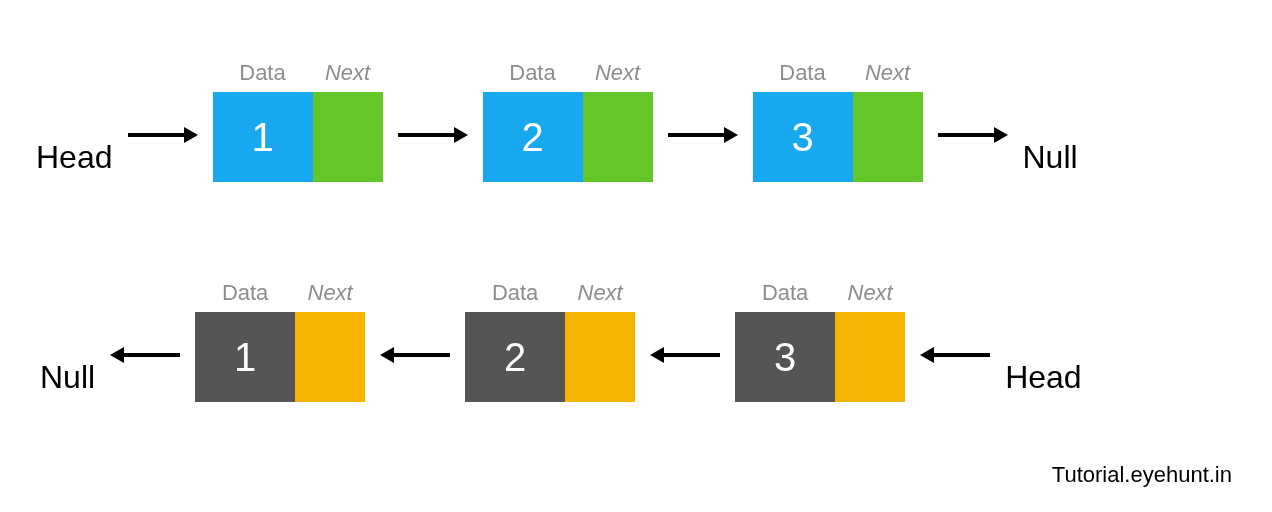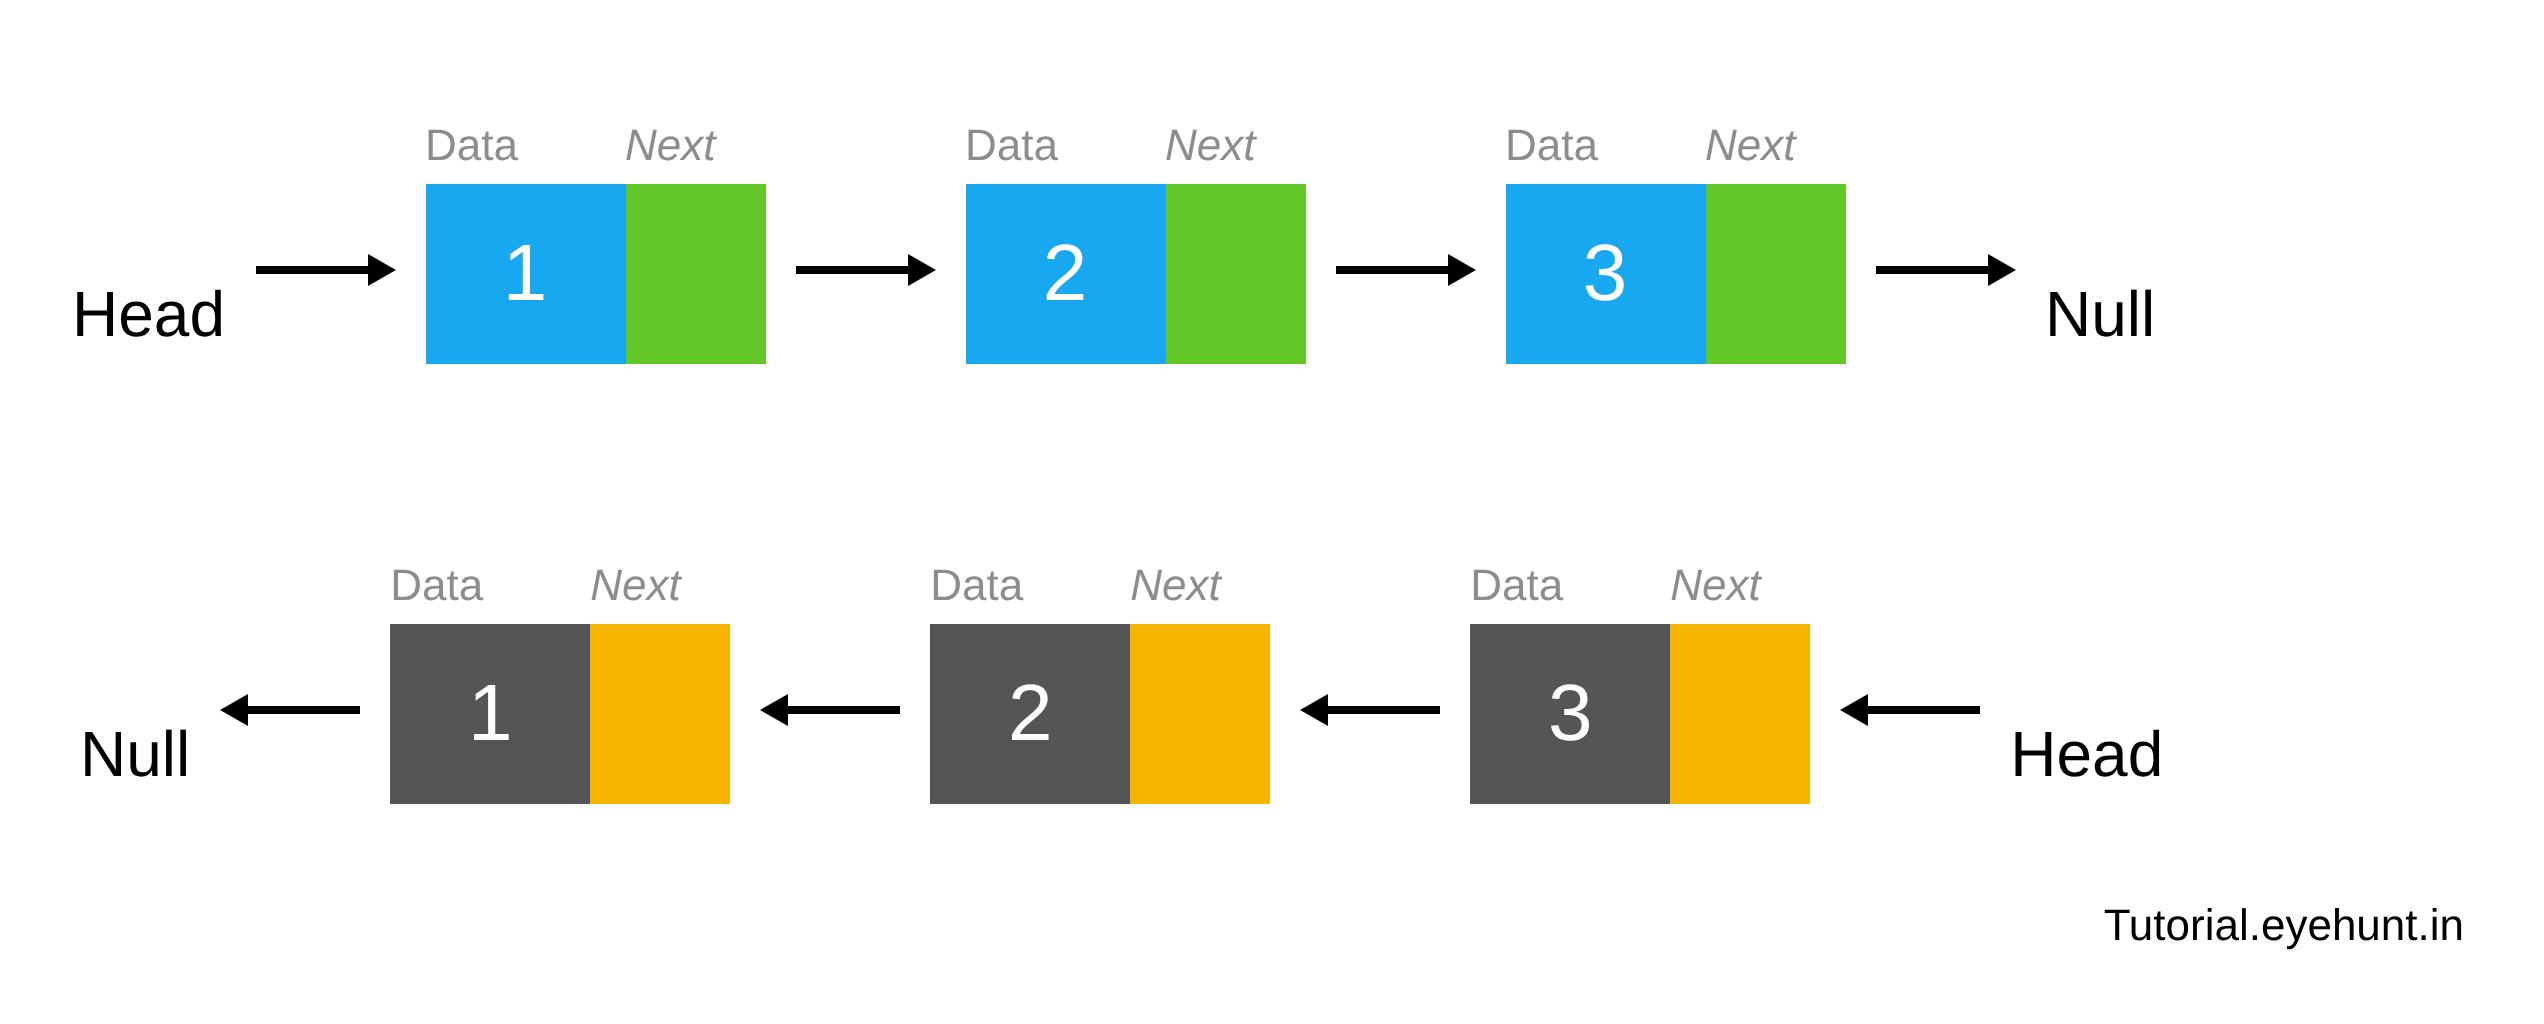--- a/index.html
+++ b/index.html
@@ -29,20 +29,21 @@
       display: flex;
       flex-direction: column;
       align-items: stretch;
     }
     .node-headers {
       display: flex;
     }
     .node-headers span {
       font-size: 22px;
       color: #8d8d8d;
+      text-align: center;
       padding-bottom: 6px;
     }
     .hdr-data { width: 100px; }
     .hdr-next { width: 70px; font-style: italic;  }
 
     .node-body {
       display: flex;
       height: 90px;
     }
     .data-cell {
@@ -78,21 +79,21 @@
     .end-label-wrap {
       display: flex;
       align-items: center;
       height: 90px;
       margin-top: 28px;
     }
 
     .watermark {
       position: absolute;
       right: 40px;
-      bottom: 36px;
+      bottom: 24px;
       font-size: 22px;
       color: #000;
     }
   </style>
 </head>
 <body>
 
 <div class="row row1">
   <div class="end-label-wrap">
     <span class="end-label">Head</span>

